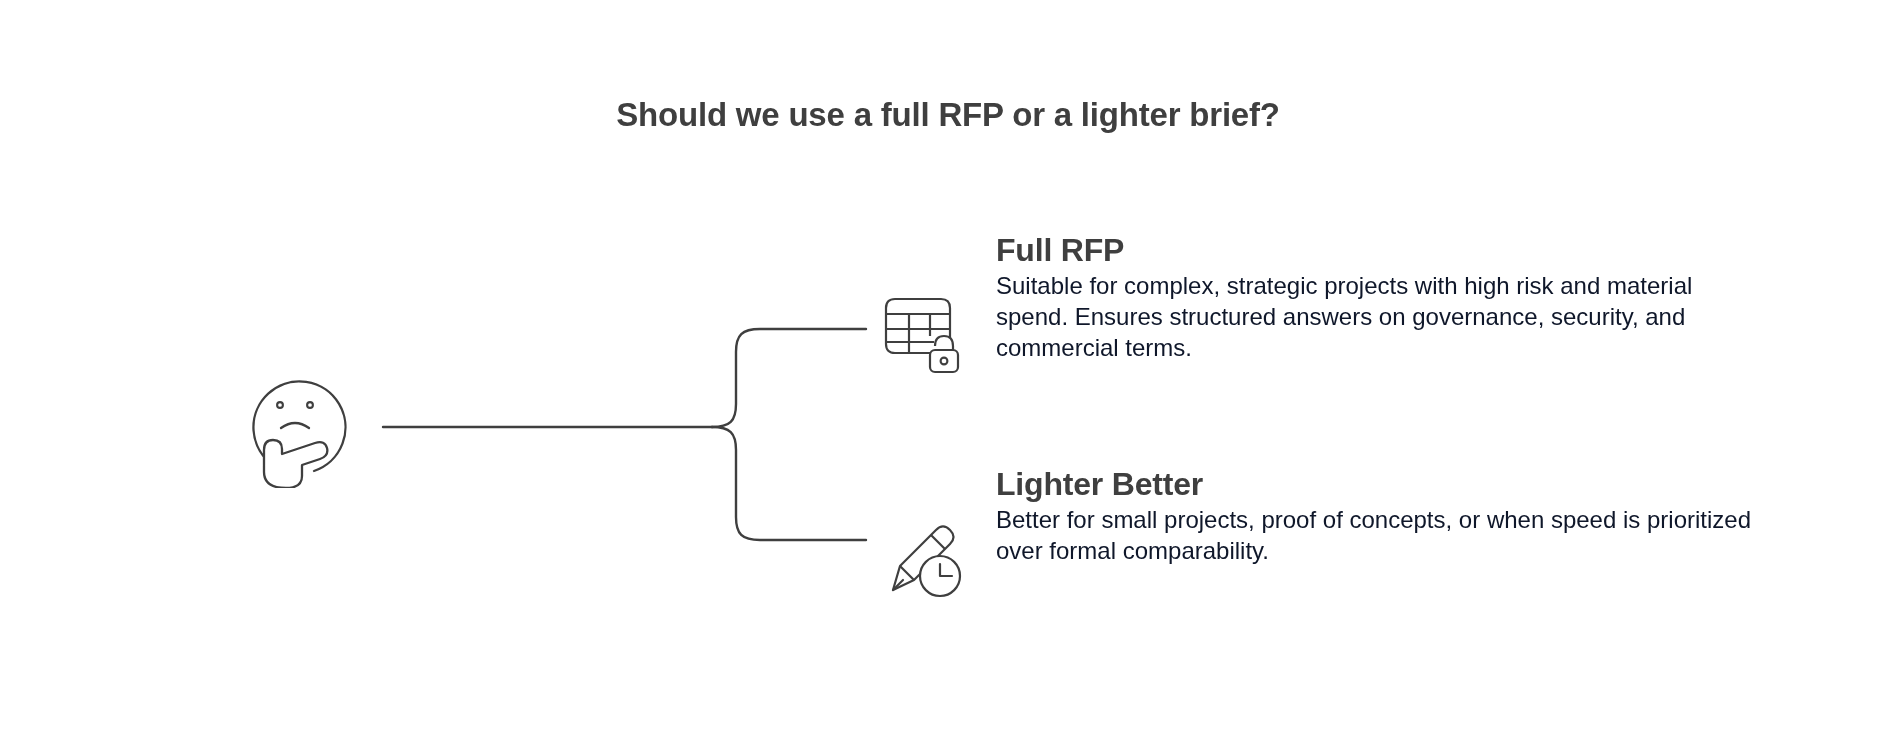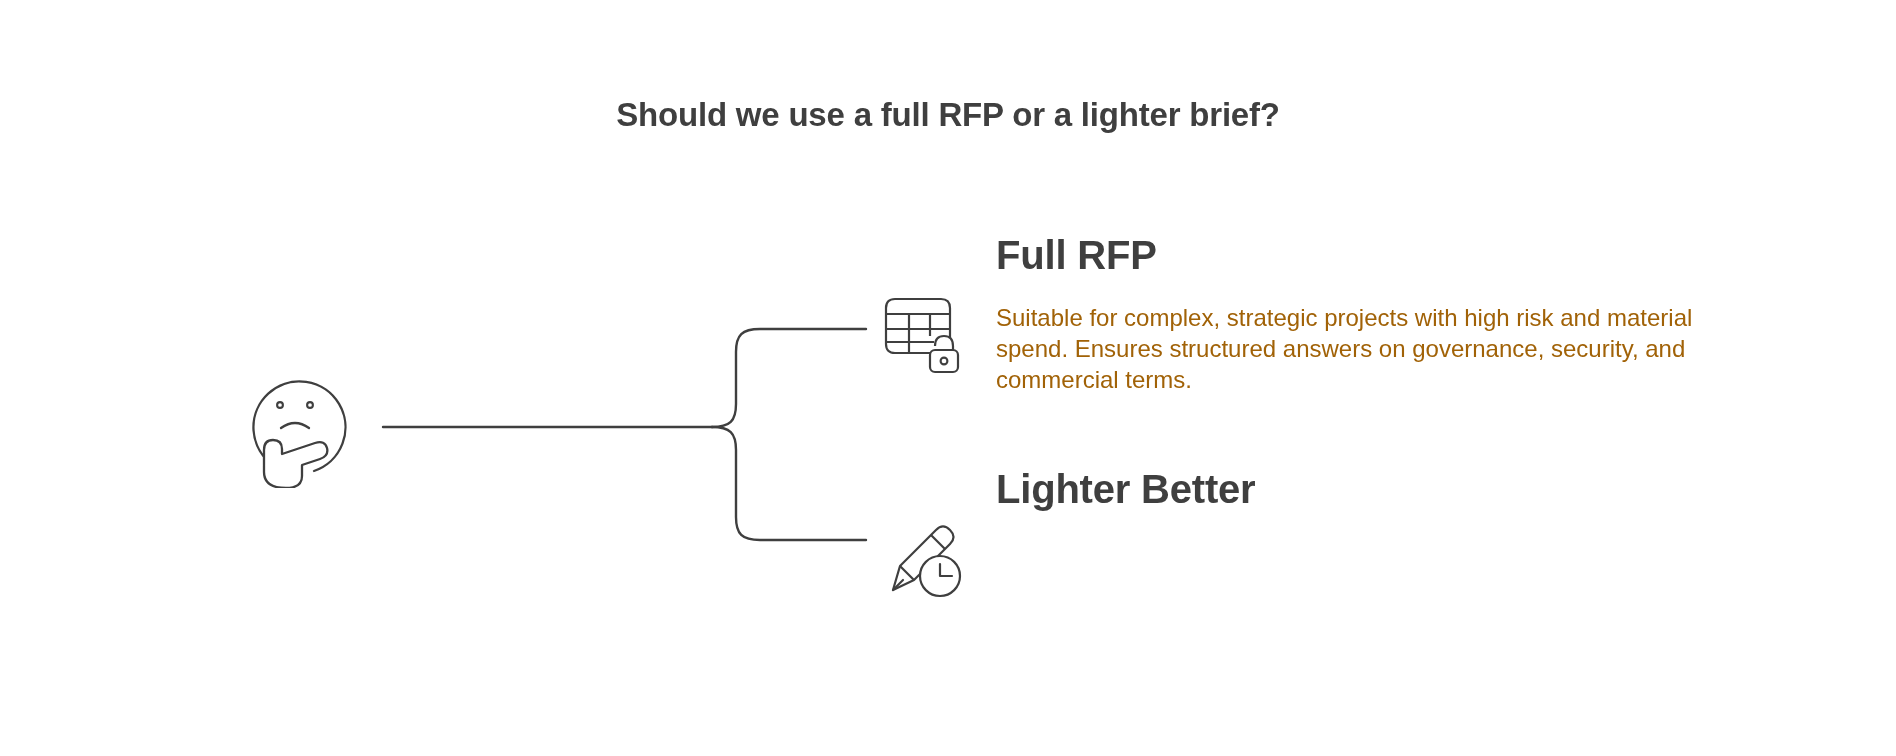--- a/index.html
+++ b/index.html
@@ -68,32 +68,32 @@
   }
 
   #branch-rfp   .branch-icon { top: 58px; }
   #branch-brief .branch-icon { top: 50px; }
 
   .branch-text {
     margin-left: 116px;
   }
 
   .branch-title {
-    font-size: 40px;
+    font-size: 32px;
     font-weight: bold;
     color: #3f3f3f;
     line-height: 1.15;
     letter-spacing: -0.2px;
   }
 
   .branch-desc {
-    margin-top: 24px;
+    margin-top: 1px;
     font-size: 24px;
     line-height: 1.30;
-    color: #a16207;
+    color: #0f172a;
     max-width: 820px;
   }
 
   #branch-brief .branch-desc { max-width: 800px; }
 </style>
 </head>
 <body>
 
 <div id="canvas">
 
@@ -169,16 +169,17 @@
         <path d="M 20 50 L 34 64" stroke="#3f3f3f" stroke-width="2.2"></path>
 
         <path d="M 13 74 L 23 64" stroke="#3f3f3f" stroke-width="2.2" stroke-linecap="round"></path>
 
         <circle cx="60" cy="60" r="20" stroke="#3f3f3f" stroke-width="2.2" fill="#ffffff"></circle>
         <path d="M 60 48 L 60 60 L 72 60" stroke="#3f3f3f" stroke-width="2.2" stroke-linecap="round" stroke-linejoin="round" fill="none"></path>
       </svg>
     </div>
     <div class="branch-text">
       <div class="branch-title">Lighter Better</div>
+      <div class="branch-desc">Better for small projects, proof of concepts, or when speed is prioritized over formal comparability.</div>
     </div>
   </div>
 
 </div>
 
 </body></html>

